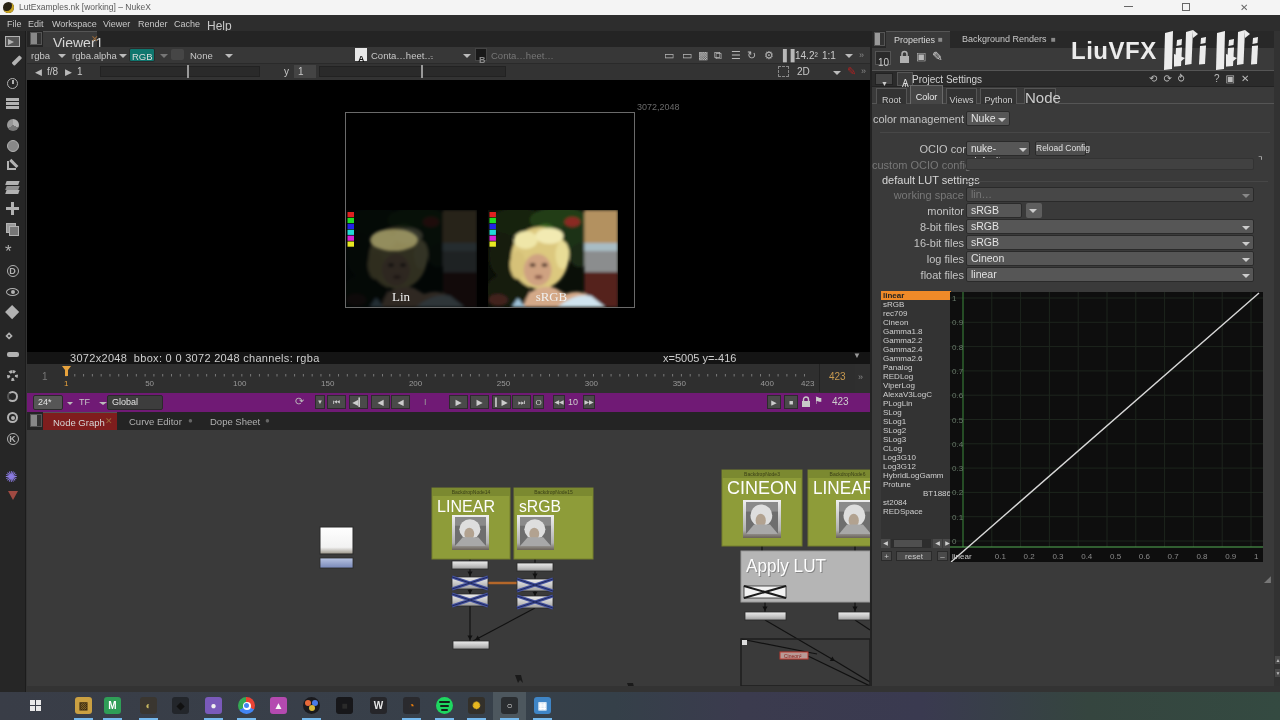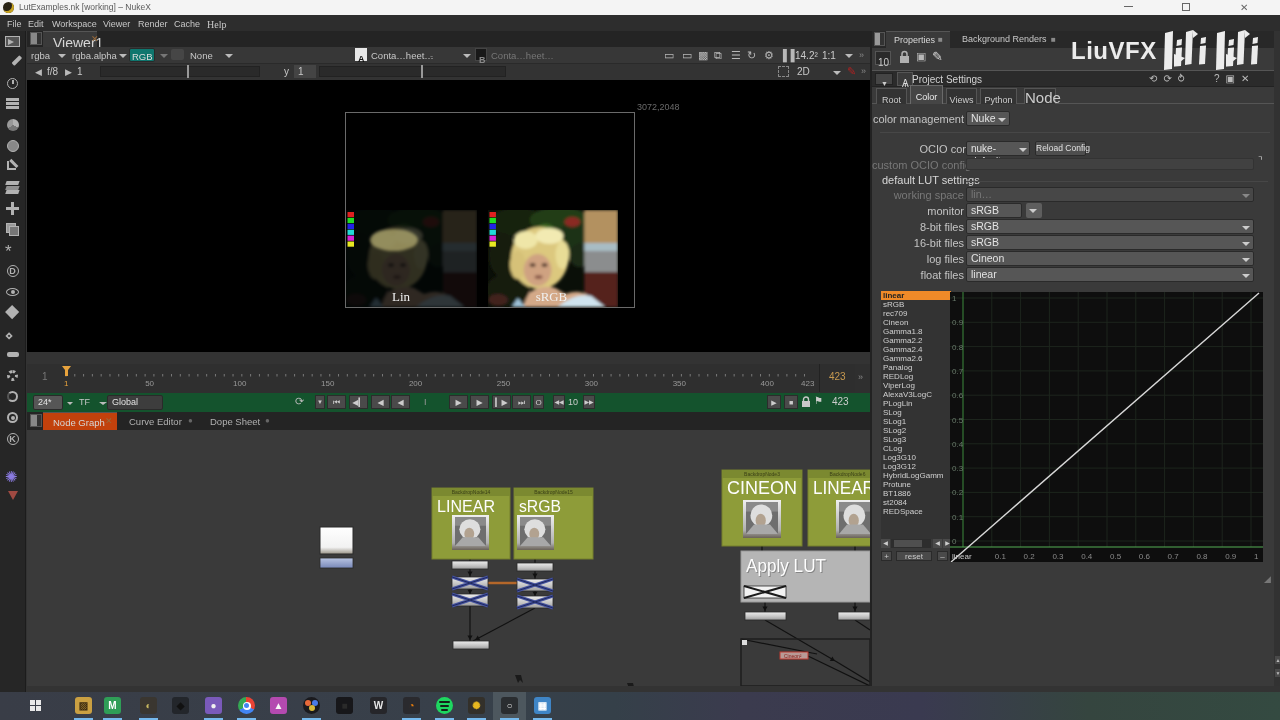--- a/index.html
+++ b/index.html
@@ -21,21 +21,21 @@
   <div class="a" style="left:1240px;top:2px;color:#666;font-size:10px;">✕</div>
 </div>
 
 <div class="a" style="left:0;top:15px;width:1280px;height:16px;background:#2d2d2d;">
   <span class="a tx" style="left:7px;top:4px;font-size:9px;">File</span>
   <span class="a tx" style="left:28px;top:4px;font-size:9px;">Edit</span>
   <span class="a tx" style="left:52px;top:4px;font-size:9px;">Workspace</span>
   <span class="a tx" style="left:103px;top:4px;font-size:9px;">Viewer</span>
   <span class="a tx" style="left:138px;top:4px;font-size:9px;">Render</span>
   <span class="a tx" style="left:174px;top:4px;font-size:9px;">Cache</span>
-  <span class="a tx" style="left:207px;top:4px;font-size:10px;font-family:Liberation Serif, serif;">Help</span>
+  <span class="a tx" style="left:207px;top:4px;font-size:12px;">Help</span>
 </div>
 
 <div class="a" style="left:0;top:31px;width:26px;height:661px;background:#262626;border-right:1px solid #1c1c1c;" id="lefttoolbar">
       <div class="a" style="left:5px;top:3px;width:15px;height:15px;">
         <div style="width:15px;height:11px;margin-top:2px;background:#555;border:1px solid #b2b2b2;"></div>
         <div style="position:absolute;left:3px;top:4.5px;width:0;height:0;border-left:6px solid #b2b2b2;border-top:3px solid transparent;border-bottom:3px solid transparent;"></div>
       </div>
       <div class="a" style="left:5px;top:24px;width:15px;height:15px;">
         <div style="width:11px;height:4px;background:#b2b2b2;transform:rotate(-45deg) translate(2px,7px);border-radius:1px;"></div>
       </div>
@@ -249,20 +249,25 @@
           <rect x="1.5" y="2" width="6.5" height="5.2" fill="#e02020"></rect>
           <rect x="1.5" y="7.9" width="6.5" height="5.2" fill="#22dd22"></rect>
           <rect x="1.5" y="13.8" width="6.5" height="5.2" fill="#2222e8"></rect>
           <rect x="1.5" y="19.700000000000003" width="6.5" height="5.2" fill="#22d8d8"></rect>
           <rect x="1.5" y="25.6" width="6.5" height="5.2" fill="#d822d8"></rect>
           <rect x="1.5" y="31.5" width="6.5" height="5.2" fill="#e8e822"></rect>
           <text x="48" y="91" fill="#f0f0f0" font-size="13" font-family="Liberation Serif,serif">sRGB</text>
         </svg></div>
 </div>
 
+<div class="a" style="left:27px;top:352px;width:843px;height:12px;background:#141414;">
+  <span class="a" style="left:43px;top:0;color:#cfcfcf;font-size:11px;white-space:nowrap;letter-spacing:0.3px;">3072x2048&nbsp;&nbsp;bbox: 0 0 3072 2048 channels: rgba</span>
+  <span class="a" style="left:636px;top:0;color:#cfcfcf;font-size:11px;">x=5005 y=-416</span>
+  <span class="a" style="left:826px;top:-1px;color:#999;font-size:8px;">▼</span>
+</div>
 
 <div class="a" style="left:27px;top:364px;width:843px;height:29px;background:#2f2f2f;" id="timeline">
   <span class="a" style="left:15px;top:7px;color:#777;font-size:10px;">1</span>
   <div id="ticks">
         <svg width="843" height="29" style="position:absolute;left:0;top:0;">
           <line x1="39" y1="10" x2="39" y2="12.5" stroke="#7a7a7a" stroke-width="1"></line>
           <line x1="47.791469194312796" y1="10" x2="47.791469194312796" y2="12.5" stroke="#7a7a7a" stroke-width="1"></line>
           <line x1="56.58293838862559" y1="10" x2="56.58293838862559" y2="12.5" stroke="#7a7a7a" stroke-width="1"></line>
           <line x1="65.37440758293839" y1="10" x2="65.37440758293839" y2="12.5" stroke="#7a7a7a" stroke-width="1"></line>
           <line x1="74.16587677725119" y1="10" x2="74.16587677725119" y2="12.5" stroke="#7a7a7a" stroke-width="1"></line>
@@ -358,21 +363,21 @@
           <text x="774" y="22" fill="#999" font-size="8" font-family="Liberation Sans">423</text>
           <rect x="38" y="2" width="3" height="10" fill="#e8a33d"></rect>
           <polygon points="35,2 44,2 39.5,8" fill="#e8a33d"></polygon>
         </svg>
       </div>
   <div class="a" style="left:792px;top:0px;width:36px;height:28px;background:#2e2e2e;border-left:1px solid #222;"></div>
   <span class="a" style="left:802px;top:7px;color:#c89a50;font-size:10px;">423</span>
   <span class="a" style="left:831px;top:8px;color:#888;font-size:9px;">»</span>
 </div>
 
-<div class="a" style="left:27px;top:393px;width:843px;height:19px;background:#14532d;" id="controls">
+<div class="a" style="left:27px;top:393px;width:843px;height:19px;background:#701a75;" id="controls">
   <div class="a dd" style="left:6px;top:2px;width:30px;font-size:9px;">24*</div>
       <span class="caret a" style="left:40px;top:9px;border-top-width:3px;border-left-width:3px;border-right-width:3px;"></span>
   <span class="a tx" style="left:52px;top:4px;font-size:9px;">TF</span>
       <span class="caret a" style="left:72px;top:9px;border-top-width:3px;"></span>
   <div class="a dd" style="left:80px;top:2px;width:56px;background:#3d3d3d;font-size:9px;">Global</div>
 <span class="a" style="left:268px;top:2px;color:#bbb;font-size:11px;">⟳</span>
       <div class="a" style="left:288px;top:2px;width:10px;height:14px;background:#4a4a4a;border:1px solid #2c2c2c;color:#ccc;font-size:6px;text-align:center;line-height:13px;">▼</div>
       <div class="a" style="left:300px;top:2px;width:19px;height:14px;background:#4a4a4a;border:1px solid #2c2c2c;color:#ccc;font-size:8px;text-align:center;line-height:13px;">⏮</div>
       <div class="a" style="left:322px;top:2px;width:19px;height:14px;background:#4a4a4a;border:1px solid #2c2c2c;color:#ccc;font-size:8px;text-align:center;line-height:13px;">◀▎</div>
       <div class="a" style="left:344px;top:2px;width:19px;height:14px;background:#4a4a4a;border:1px solid #2c2c2c;color:#ccc;font-size:8px;text-align:center;line-height:13px;">◀</div>
@@ -391,21 +396,21 @@
       <svg class="a" style="left:774px;top:3px;" width="10" height="12">
         <rect x="1" y="5" width="8" height="6" fill="#c8c8c8"></rect>
         <path d="M2.5 5 v-1.5 a2.5 2.5 0 0 1 5 0 v1.5" fill="none" stroke="#c8c8c8" stroke-width="1.4"></path>
       </svg>
       <span class="a" style="left:787px;top:2px;color:#ccc;font-size:10px;">⚑</span>
       <span class="a" style="left:805px;top:3px;color:#ccc;font-size:10px;">423</span>
     </div>
 
 <div class="a" style="left:27px;top:412px;width:843px;height:18px;background:#242424;">
   <div class="a" style="left:3px;top:2px;width:12px;height:13px;background:linear-gradient(90deg,#888 0 6px,#333 6px);border:1px solid #555;"></div>
-  <div class="a" style="left:16px;top:0;width:74px;height:18px;background:#c2410c;border-top:1px solid #555;">
+  <div class="a" style="left:16px;top:0;width:74px;height:18px;background:#7f1d1d;border-top:1px solid #555;">
     <span class="a" style="left:10px;top:4px;color:#d6d6d6;font-size:9.5px;">Node Graph</span>
   </div>
   <span class="a" style="left:78px;top:4px;color:#9a6a3a;font-size:9px;">✕</span>
   <span class="a" style="left:102px;top:4px;color:#b0b0b0;font-size:9.5px;">Curve Editor</span>
   <span class="a" style="left:161px;top:4px;color:#666;font-size:8px;">●</span>
   <span class="a" style="left:183px;top:4px;color:#b0b0b0;font-size:9.5px;">Dope Sheet</span>
   <span class="a" style="left:238px;top:4px;color:#666;font-size:8px;">●</span>
 </div>
 
 <div class="a" style="left:27px;top:430px;width:843px;height:256px;background:#3a3a3a;overflow:hidden;" id="nodegraph"><svg width="843" height="256" viewBox="0 0 843 256">
@@ -646,21 +651,21 @@
         <div style="height:9px;color:#d0d0d0;font-size:8px;line-height:9px;padding-left:2px;">PLogLin</div>
         <div style="height:9px;color:#d0d0d0;font-size:8px;line-height:9px;padding-left:2px;">SLog</div>
         <div style="height:9px;color:#d0d0d0;font-size:8px;line-height:9px;padding-left:2px;">SLog1</div>
         <div style="height:9px;color:#d0d0d0;font-size:8px;line-height:9px;padding-left:2px;">SLog2</div>
         <div style="height:9px;color:#d0d0d0;font-size:8px;line-height:9px;padding-left:2px;">SLog3</div>
         <div style="height:9px;color:#d0d0d0;font-size:8px;line-height:9px;padding-left:2px;">CLog</div>
         <div style="height:9px;color:#d0d0d0;font-size:8px;line-height:9px;padding-left:2px;">Log3G10</div>
         <div style="height:9px;color:#d0d0d0;font-size:8px;line-height:9px;padding-left:2px;">Log3G12</div>
         <div style="height:9px;color:#d0d0d0;font-size:8px;line-height:9px;padding-left:2px;">HybridLogGamm</div>
         <div style="height:9px;color:#d0d0d0;font-size:8px;line-height:9px;padding-left:2px;">Protune</div>
-        <div style="height:9px;color:#d0d0d0;font-size:8px;line-height:9px;padding-left:2px;">BT1886</div>
+        <div style="height:9px;color:#d0d0d0;font-size:8px;line-height:9px;padding-left:2px;text-align:right;">BT1886</div>
         <div style="height:9px;color:#d0d0d0;font-size:8px;line-height:9px;padding-left:2px;">st2084</div>
         <div style="height:9px;color:#d0d0d0;font-size:8px;line-height:9px;padding-left:2px;">REDSpace</div>
       </div>
 
   <div class="a" style="left:9px;top:508px;width:70px;height:10px;">
     <div class="a" style="left:0;top:0;width:9px;height:9px;background:#4a4a4a;color:#ccc;font-size:6px;text-align:center;line-height:9px;">◀</div>
     <div class="a" style="left:10px;top:0;width:40px;height:9px;background:#2d2d2d;">
           <div style="margin:1px 0 0 3px;width:28px;height:7px;background:#4f4f4f;"></div>
         </div>
     <div class="a" style="left:52px;top:0;width:9px;height:9px;background:#4a4a4a;color:#ccc;font-size:6px;text-align:center;line-height:9px;">◀</div>

